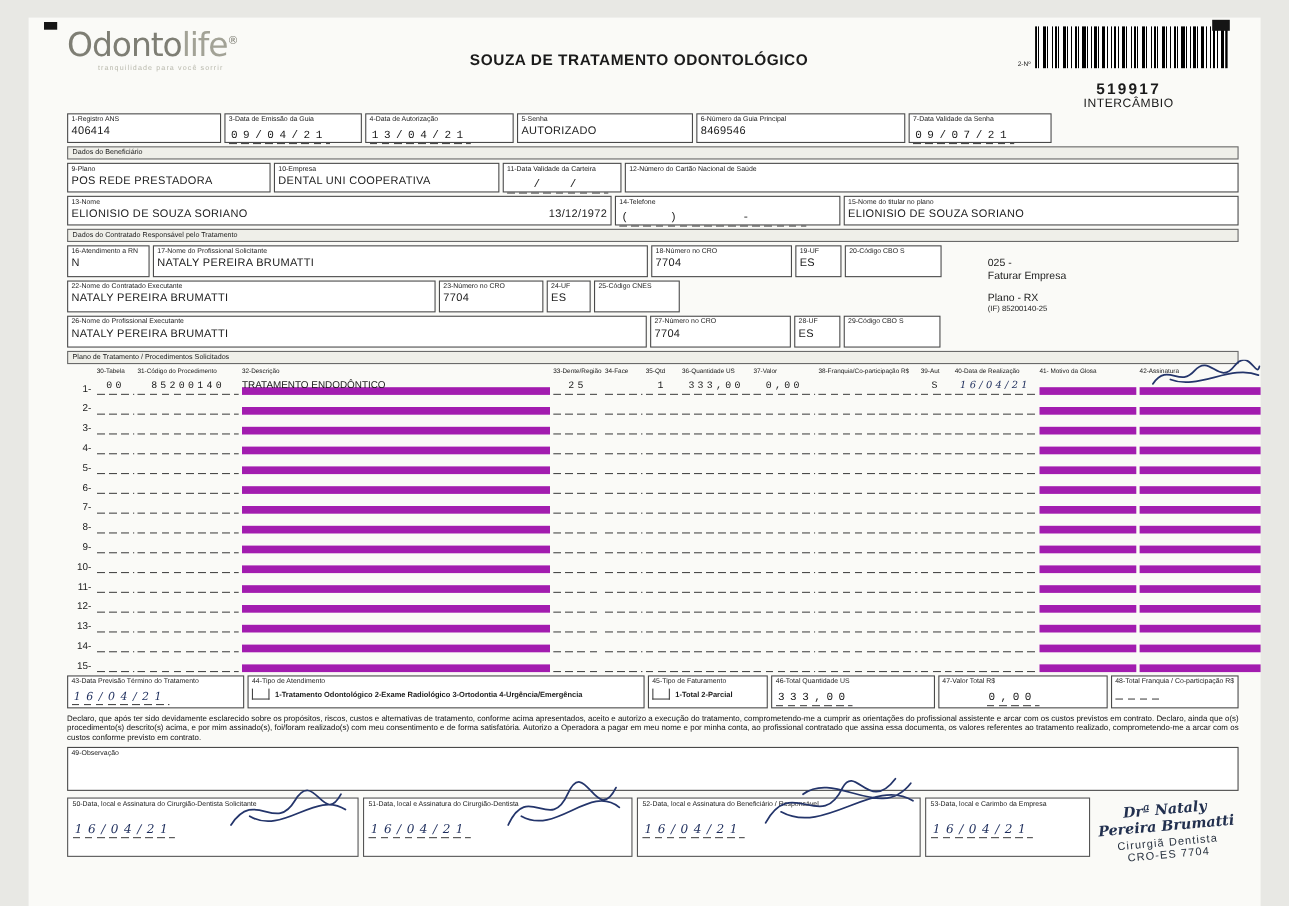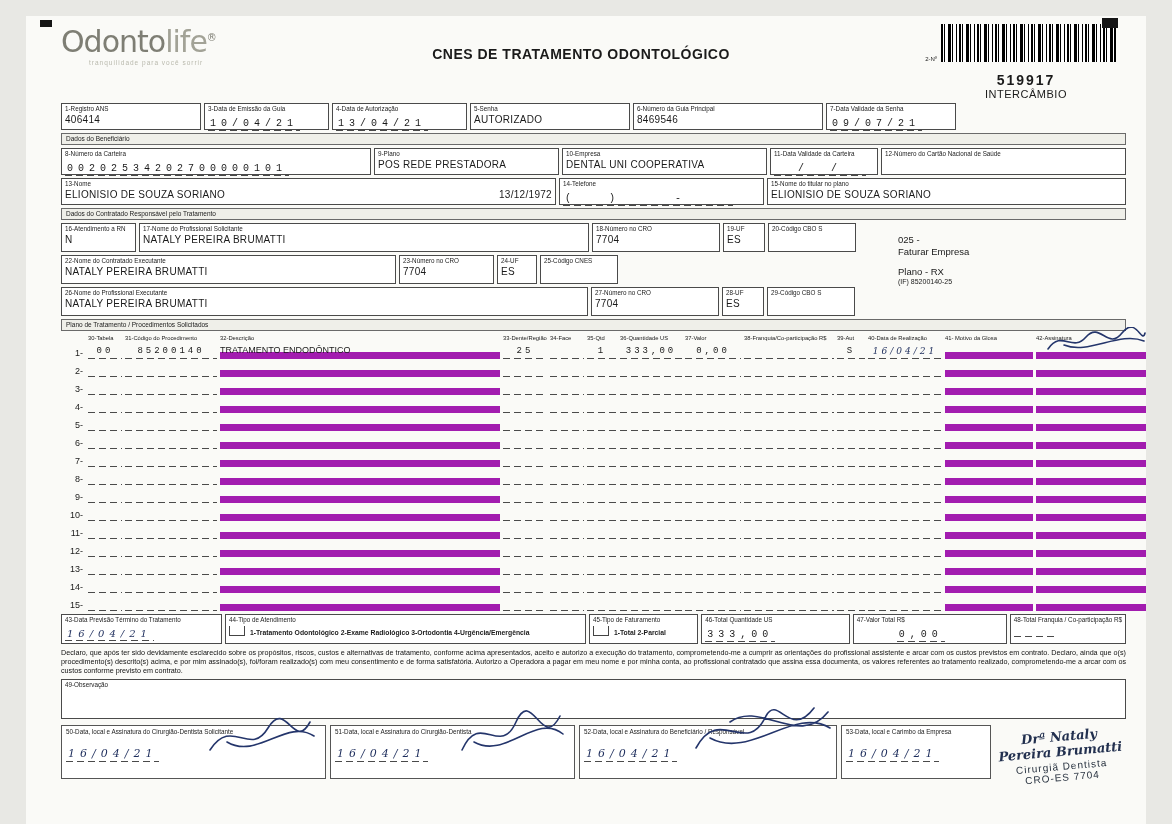--- a/index.html
+++ b/index.html
@@ -92,41 +92,41 @@
 <div class="page">
 
   <div class="mark" style="left:14px;top:4px;width:12px;height:7px"></div>
   <div class="mark" style="right:28px;top:2px;width:16px;height:10px"></div>
 
   <div class="header">
     <div class="logo-wrap">
       <div class="logo-text"><span>Odonto</span><span class="accent">life</span><sup>®</sup></div>
       <div class="logo-tagline">tranquilidade para você sorrir</div>
     </div>
-    <div class="doc-title">CNES DE TRATAMENTO ODONTOLÓGICO</div>
+    <div class="doc-title">SOUZA DE TRATAMENTO ODONTOLÓGICO</div>
     <div class="barcode-wrap">
       <div class="barcode-line">
         <span class="barcode-label">2-Nº</span>
         <div class="barcode"></div>
       </div>
       <div class="guide-number">
         <div class="num">519917</div>
         <div class="type">INTERCÂMBIO</div>
       </div>
     </div>
   </div>
 
   <div class="frow" style="width:910px">
     <div class="fbox" style="width:140px">
       <div class="flabel">1-Registro ANS</div>
       <div class="fvalue">406414</div>
     </div>
     <div class="fbox" style="width:125px">
       <div class="flabel">3-Data de Emissão da Guia</div>
-      <span class="comb">10/04/21</span>
+      <span class="comb">09/04/21</span>
     </div>
     <div class="fbox" style="width:135px">
       <div class="flabel">4-Data de Autorização</div>
       <span class="comb">13/04/21</span>
     </div>
     <div class="fbox" style="width:160px">
       <div class="flabel">5-Senha</div>
       <div class="fvalue">AUTORIZADO</div>
     </div>
     <div class="fbox" style="width:190px">
@@ -134,24 +134,20 @@
       <div class="fvalue">8469546</div>
     </div>
     <div class="fbox" style="width:130px">
       <div class="flabel">7-Data Validade da Senha</div>
       <span class="comb">09/07/21</span>
     </div>
   </div>
 
   <div class="section-bar">Dados do Beneficiário</div>
   <div class="frow">
-    <div class="fbox" style="width:310px">
-      <div class="flabel">8-Número da Carteira</div>
-      <span class="comb">00202534202700000101</span>
-    </div>
     <div class="fbox" style="width:185px">
       <div class="flabel">9-Plano</div>
       <div class="fvalue">POS REDE PRESTADORA</div>
     </div>
     <div class="fbox" style="width:205px">
       <div class="flabel">10-Empresa</div>
       <div class="fvalue">DENTAL UNI  COOPERATIVA</div>
     </div>
     <div class="fbox" style="width:108px">
       <div class="flabel">11-Data Validade da Carteira</div>

